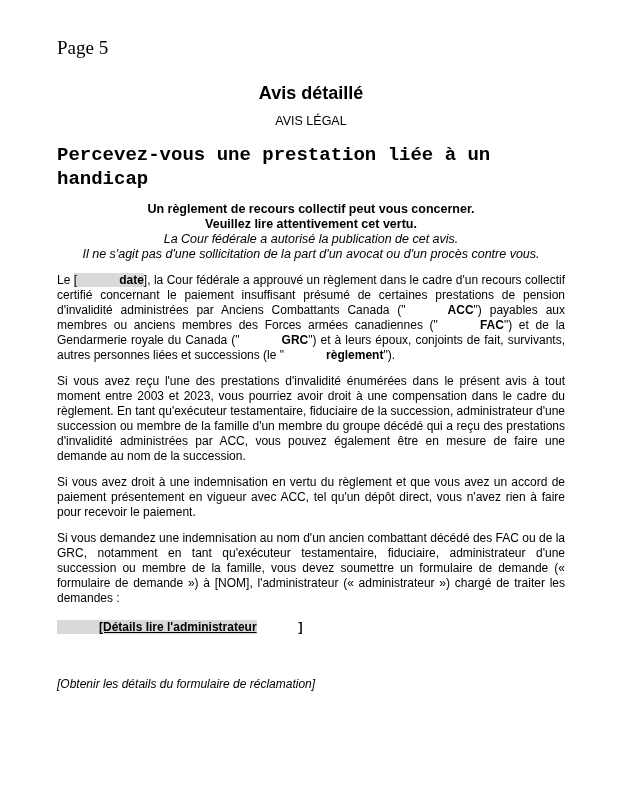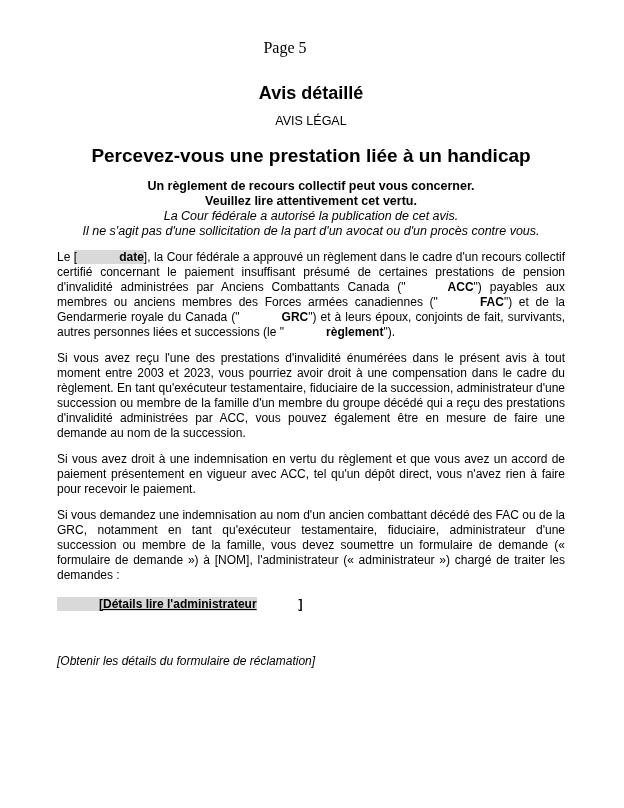--- a/index.html
+++ b/index.html
@@ -10,44 +10,45 @@
     box-sizing: border-box;
     padding: 40px 59px 0 57px;
     background: #ffffff;
     color: #000000;
     font-family: "Liberation Sans", sans-serif;
     font-size: 12px;
     overflow: hidden;
   }
   .page-number {
     font-family: "Liberation Serif", serif;
-    font-size: 16px;
+    font-size: 19px;
     line-height: 16px;
-    text-align: center;
+    text-align: left;
     padding-right: 52px;
   }
   .heading-bold {
     margin-top: 30px;
     text-align: center;
     font-weight: bold;
     font-size: 18px;
     line-height: 15px;
   }
   .heading {
     margin-top: 13px;
     text-align: center;
     font-size: 12.5px;
     line-height: 15px;
   }
   .title {
     margin: 15px 0 0 0;
-    text-align: center;
+    text-align: left;
     font-size: 19px;
     line-height: 23.5px;
     font-weight: bold;
+    font-family: Liberation Mono, monospace;
   }
   .emphasis {
     margin-top: 11px;
     text-align: center;
     font-weight: bold;
     font-size: 12.5px;
     line-height: 15px;
   }
   .authorization {
     text-align: center;

